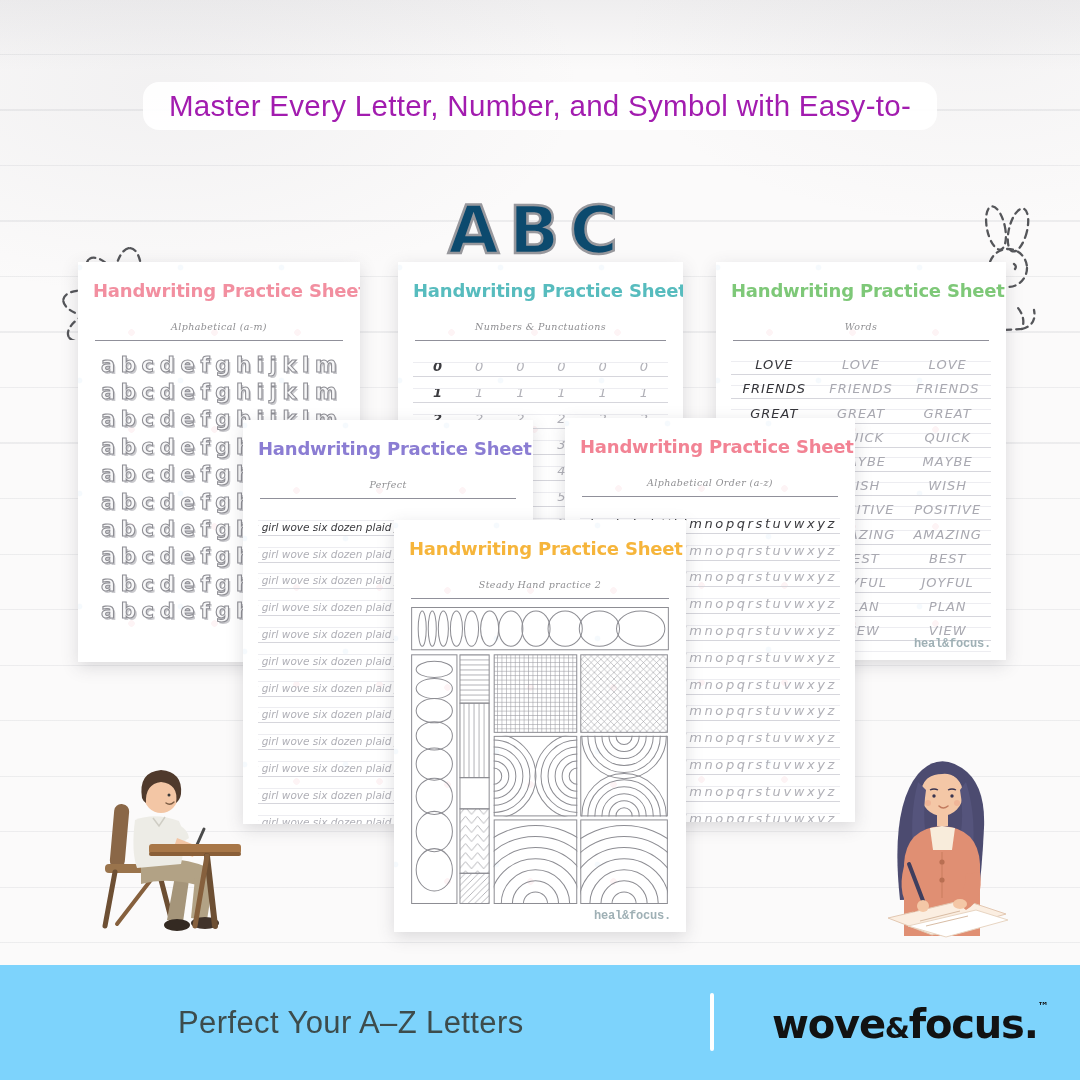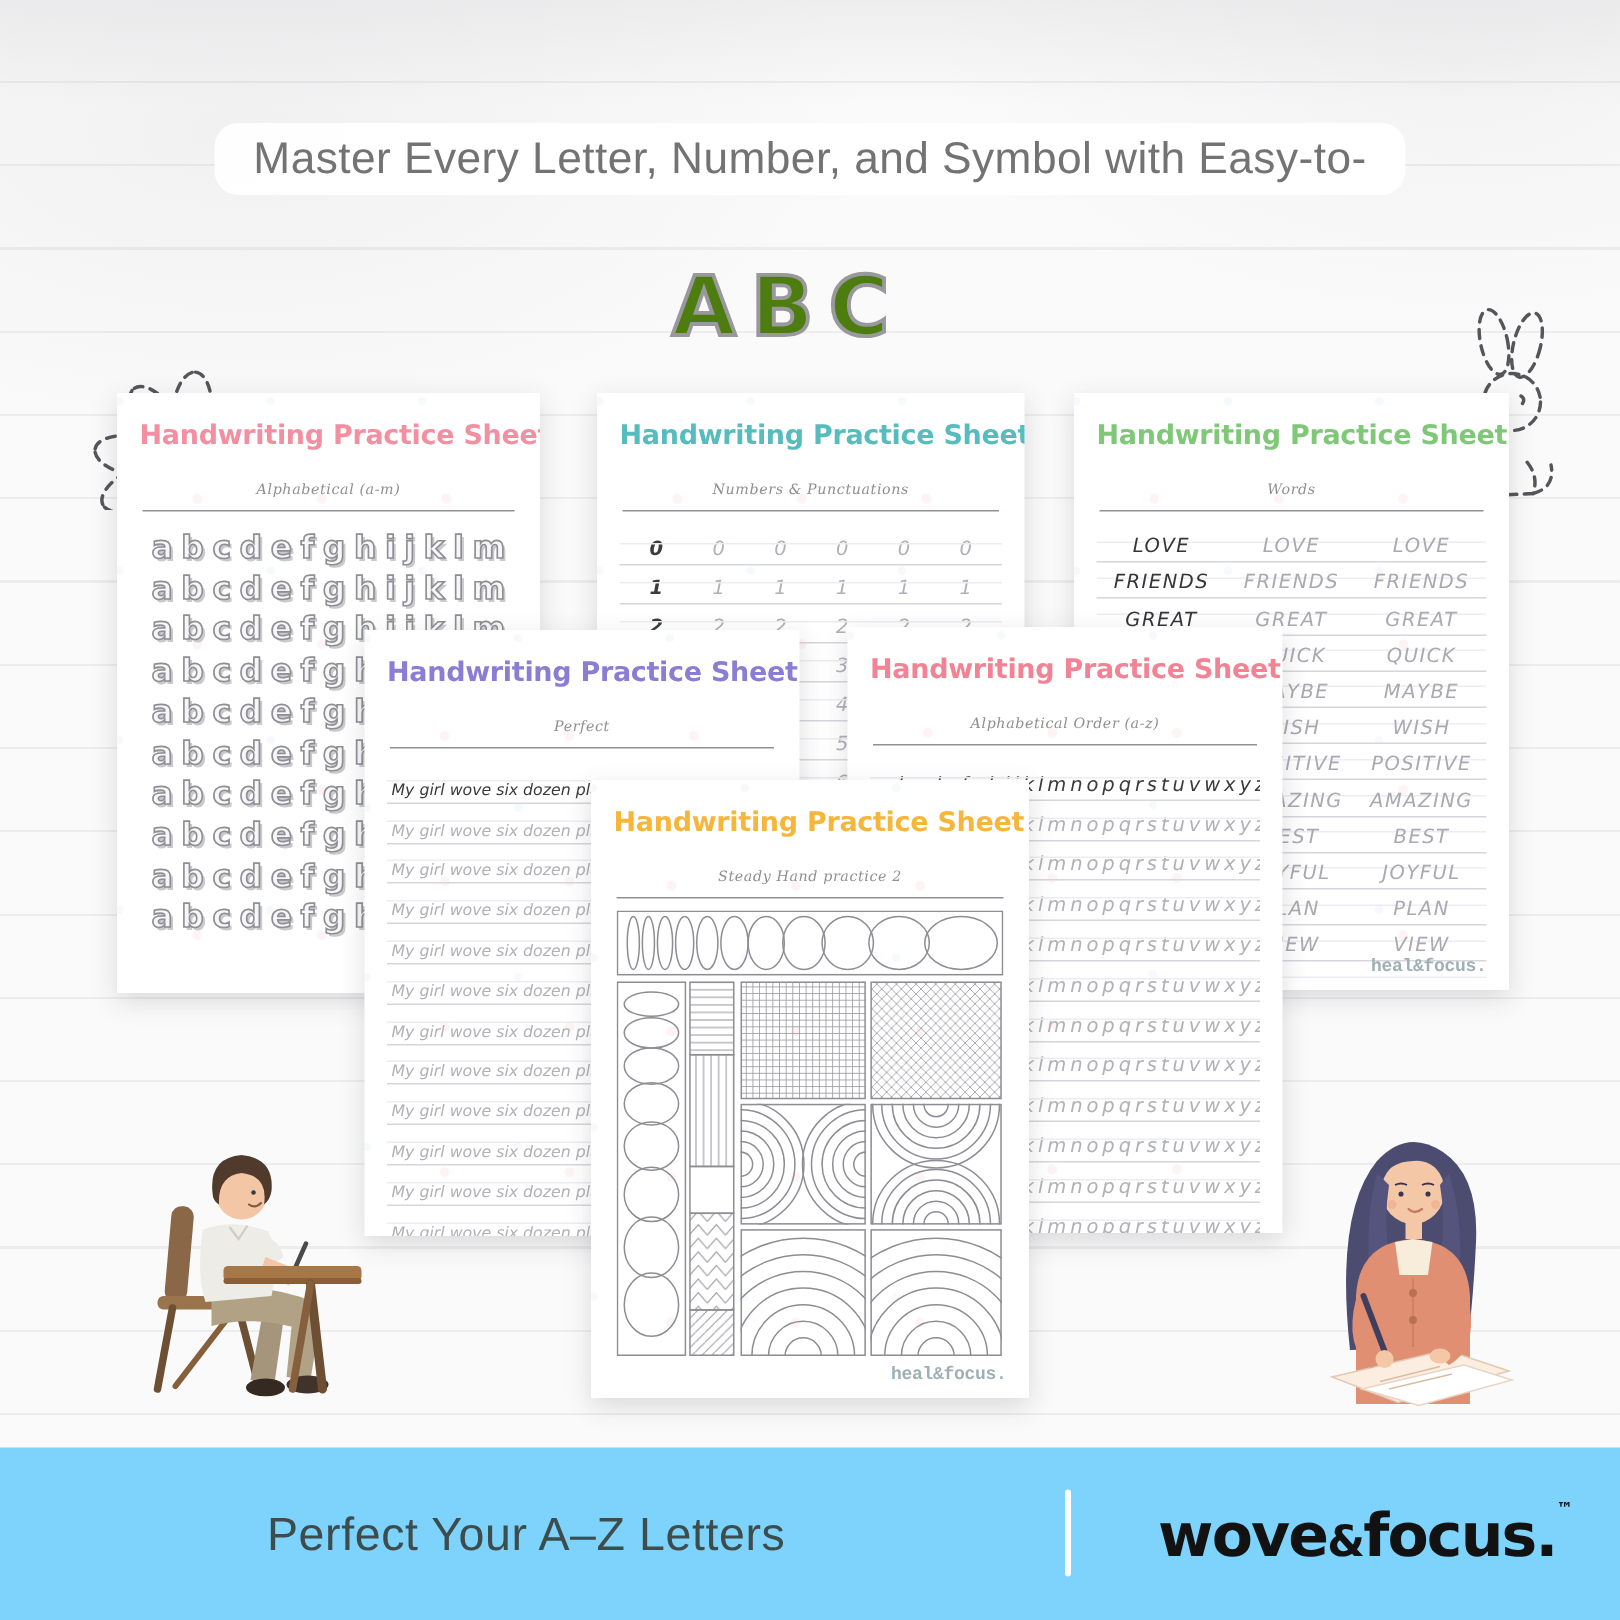--- a/index.html
+++ b/index.html
@@ -7,25 +7,25 @@
   .canvas{position:relative;width:1080px;height:1080px;background:#fbfafa;overflow:hidden;}
   .canvas::before{content:"";position:absolute;inset:0;z-index:0;
     background:
       radial-gradient(ellipse 600px 300px at 15% 8%, rgba(160,160,168,.10), transparent 70%),
       radial-gradient(ellipse 500px 260px at 90% 4%, rgba(160,160,168,.08), transparent 70%),
       linear-gradient(180deg, rgba(150,150,158,.12), rgba(255,255,255,0) 70px),
       repeating-linear-gradient(180deg, transparent 0 54px, rgba(140,145,155,.13) 54px 55.5px);}
   
   .headline{position:absolute;top:82px;left:0;width:100%;text-align:center;z-index:2;}
   .pill{display:table;margin:0 auto;background:rgba(255,255,255,.93);border-radius:16px;
-        padding:7px 26px;font-size:29.5px;font-weight:500;color:#737373;letter-spacing:.3px;}
+        padding:7px 26px;font-size:29.5px;font-weight:500;color:#a21caf;letter-spacing:.3px;}
   .pill+.pill{margin-top:-6px;}
   
-  .abc{position:absolute;left:448px;top:172px;z-index:1;font-family:"DejaVu Sans",sans-serif;
-       font-weight:800;font-size:55px;letter-spacing:10px;color:#4d7c0f;
+  .abc{position:absolute;left:448px;top:192px;z-index:1;font-family:"DejaVu Sans",sans-serif;
+       font-weight:800;font-size:66px;letter-spacing:10px;color:#0c4a6e;
        -webkit-text-stroke:2.6px #98989d;}
   .doodle{position:absolute;z-index:1;}
   
   .sheet{position:absolute;background:#fff;box-sizing:border-box;overflow:hidden;
     box-shadow:0 5px 16px rgba(60,60,70,.17);padding:18px 15px 0;
     background-image:radial-gradient(circle, rgba(246,198,205,.20) 3px, transparent 3.6px),
                      radial-gradient(circle, rgba(195,222,243,.16) 2.6px, transparent 3.2px);
     background-size:83px 97px,101px 113px;background-position:12px 22px,52px 62px;}
   .sheet h2{margin:0;text-align:center;font-family:"DejaVu Sans",sans-serif;font-weight:bold;
             font-size:18px;letter-spacing:-.2px;white-space:nowrap;}
@@ -39,21 +39,21 @@
   .sheet-d{left:243px;top:420px;width:290px;height:404px;}
   .sheet-e{left:565px;top:418px;width:290px;height:404px;}
   .sheet-f{left:394px;top:520px;width:292px;height:412px;}
   
   .rows{margin-top:10px;}
   .letters-row{display:flex;justify-content:space-between;align-items:center;
                padding:0 8px;height:27.4px;}
   .bubble{font-family:"DejaVu Sans",sans-serif;font-weight:800;font-size:21px;color:#f7f7f8;
           -webkit-text-stroke:1.1px #8e8e94;text-shadow:1.8px 2px 0 #cacace;}
   .prow{position:relative;border-bottom:1px solid #d6d6dc;font-family:"DejaVu Sans",sans-serif;
-        font-style:italic;white-space:nowrap;overflow:hidden;}
+        font-style:italic;white-space:nowrap;overflow:hidden;justify-content:flex-end;}
   .prow::before{content:"";position:absolute;left:0;right:0;top:42%;border-top:1px solid #ededf1;}
   .num-row{display:flex;justify-content:space-between;align-items:flex-end;
            padding:2px 20px;height:21px;font-size:13px;}
   .num-row .lead{color:#3c3c40;font-weight:bold;font-style:italic;}
   .num-row .tr{color:#b1b1b8;}
   .word-row{display:flex;align-items:flex-end;height:23.2px;font-size:13px;}
   .word-row span{flex:1;text-align:center;letter-spacing:1px;padding-bottom:2px;position:relative;}
   .word-row .lead{color:#35353a;font-weight:500;}
   .word-row .tr{color:#a9a9b1;}
   .line-row{display:flex;align-items:flex-end;height:23.8px;font-size:10.5px;padding:0 3px 2px;}

